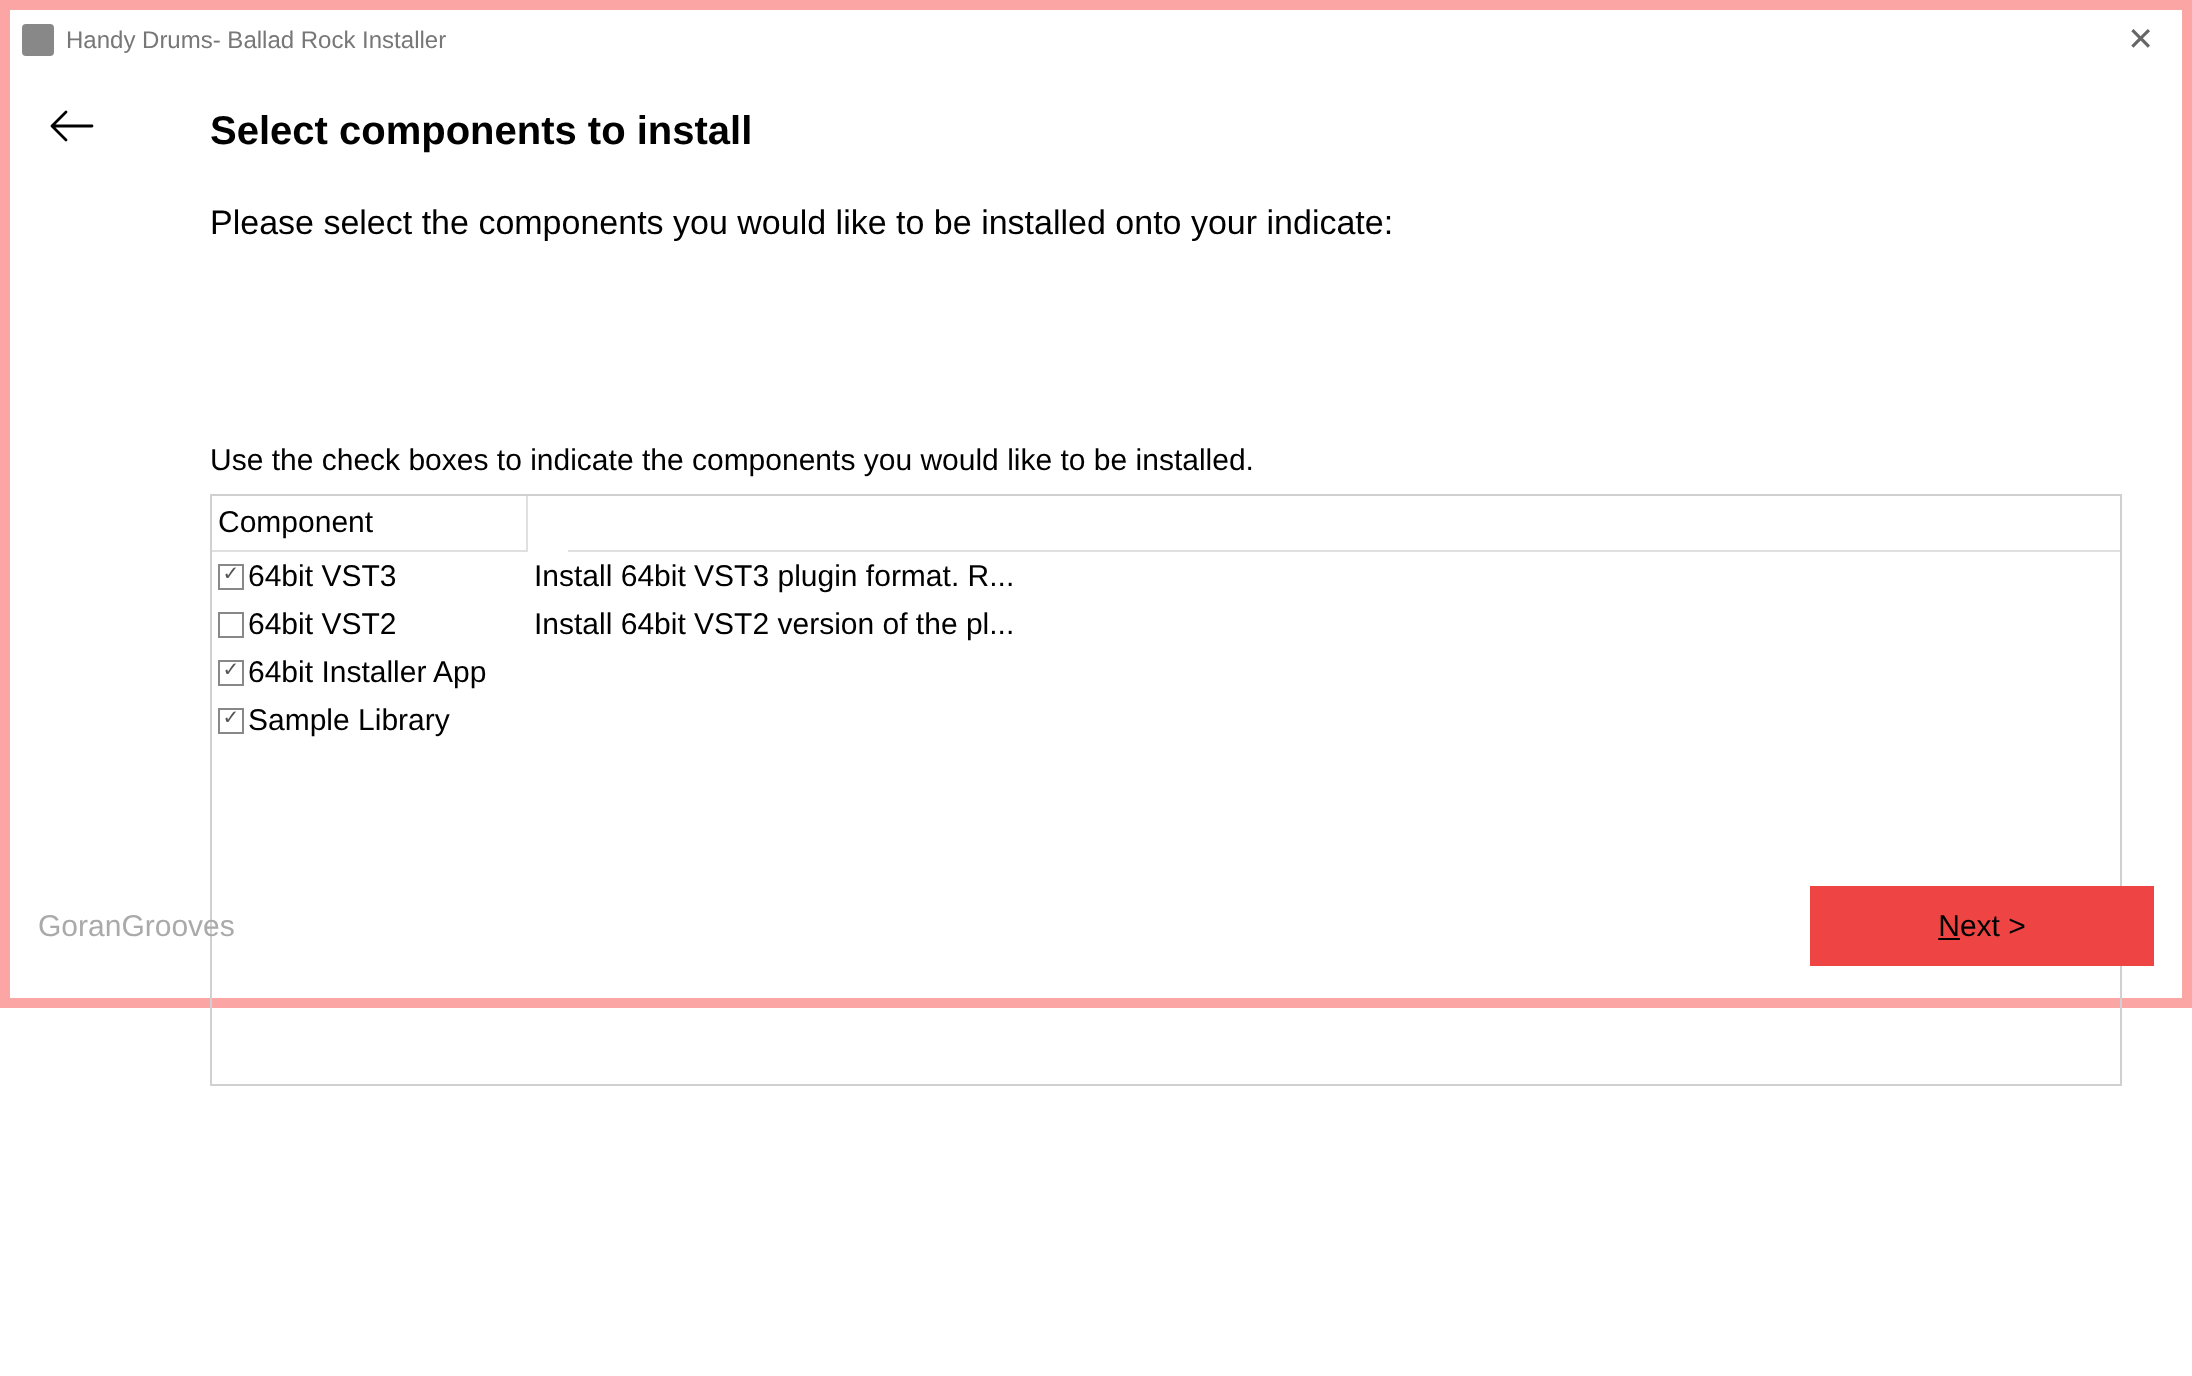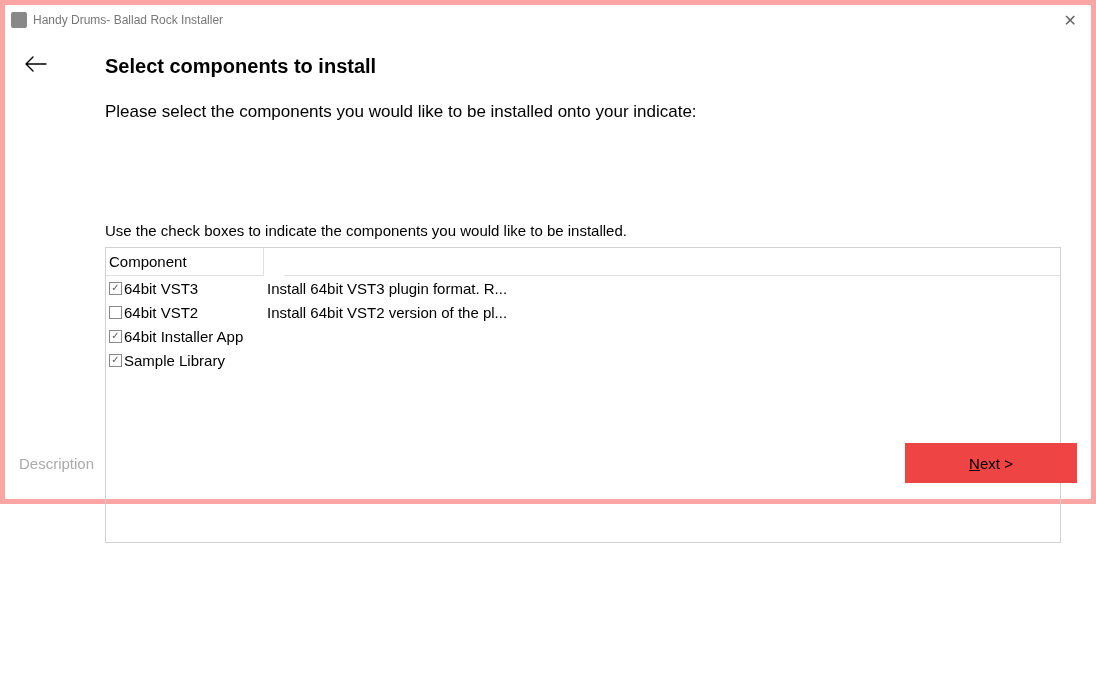--- a/index.html
+++ b/index.html
@@ -211,21 +211,21 @@
           <div class="col-comp">
             <span class="checkbox">✓</span>
             <span>Sample Library</span>
           </div>
         </div>
 
       </div>
     </div>
 
     <div class="footer">
-      <span class="brand">Description</span>
+      <span class="brand">GoranGrooves</span>
       <span class="spacer"></span>
       <div class="btn">
         <span><span class="mn">N</span><span>ext &gt;</span></span>
       </div>
     </div>
 
   </div>
 </div>
 
 </body></html>

